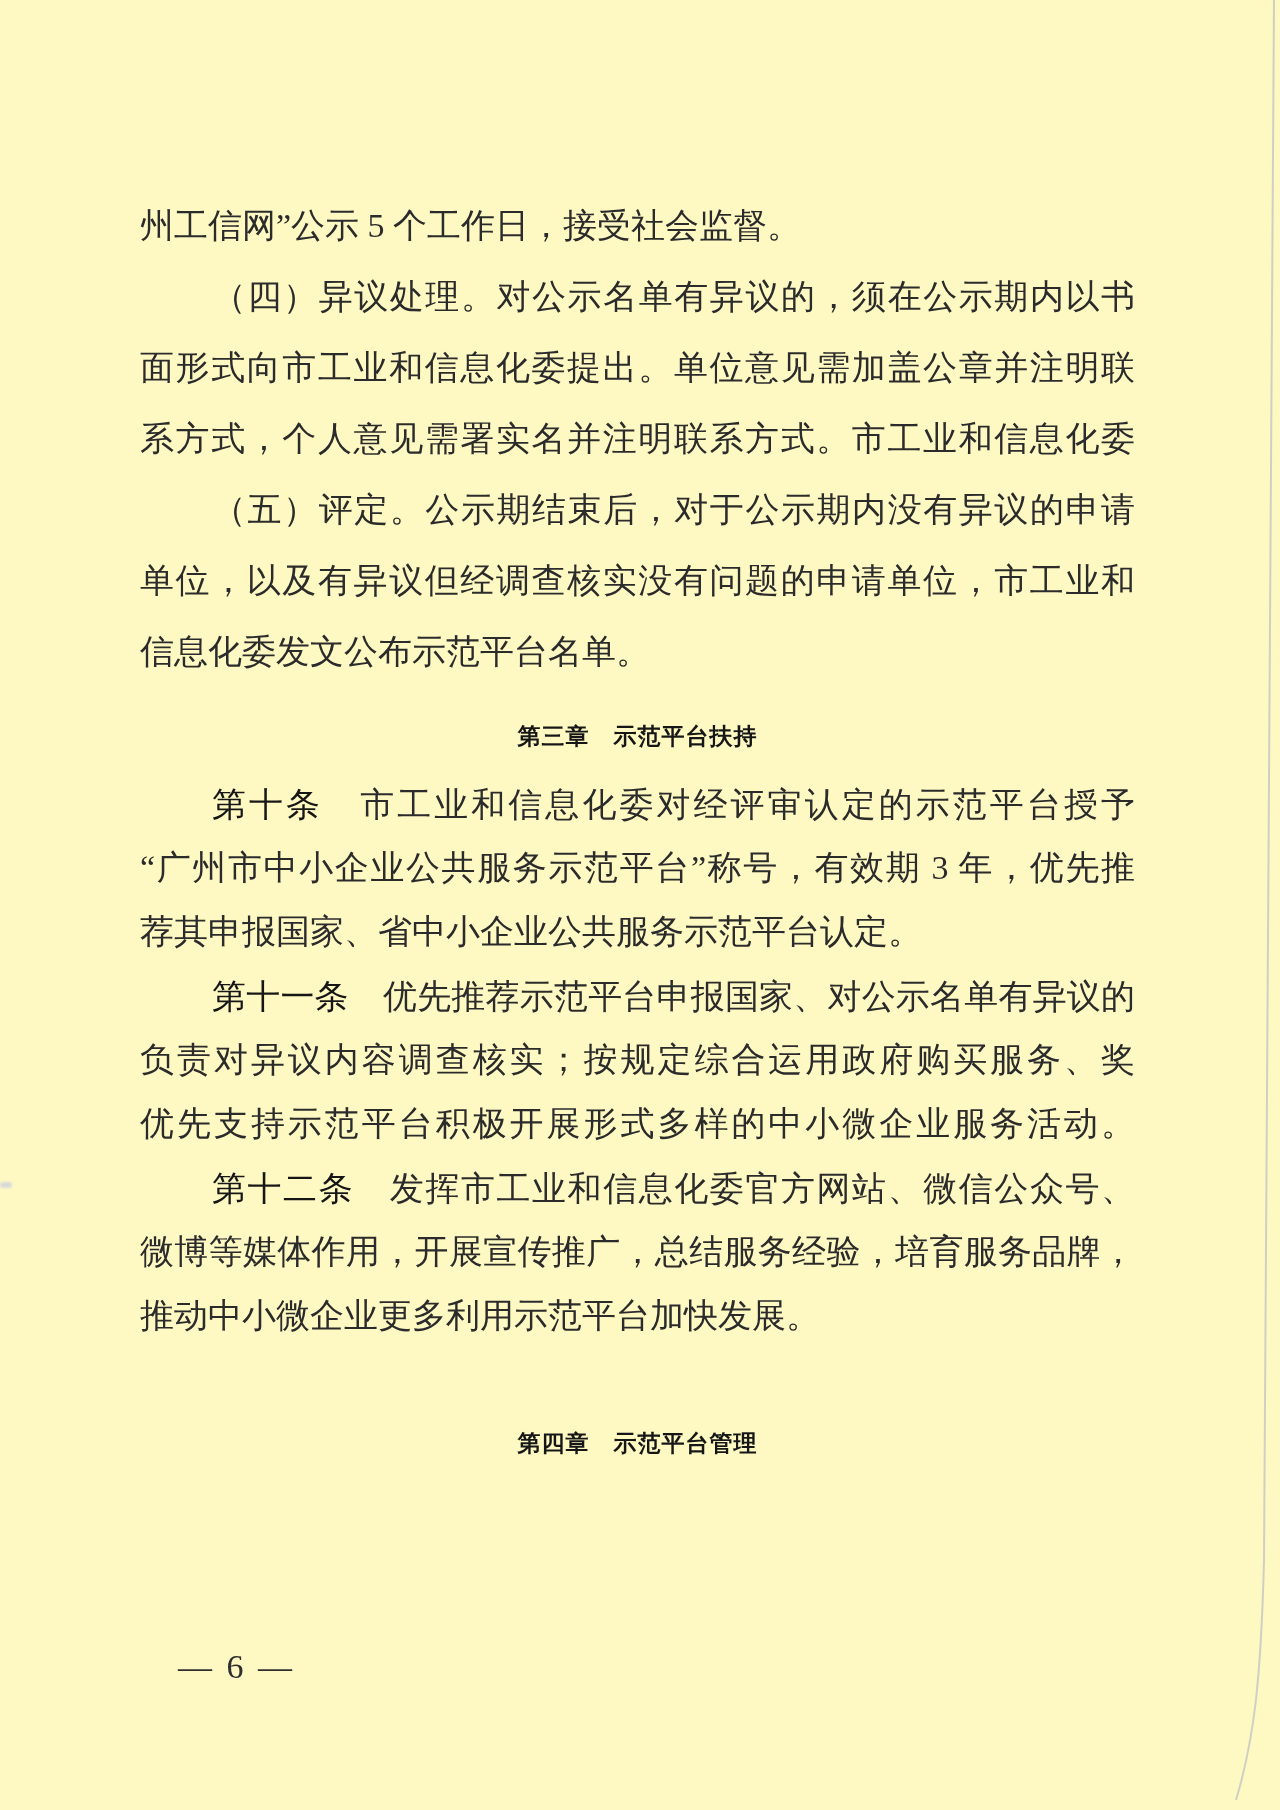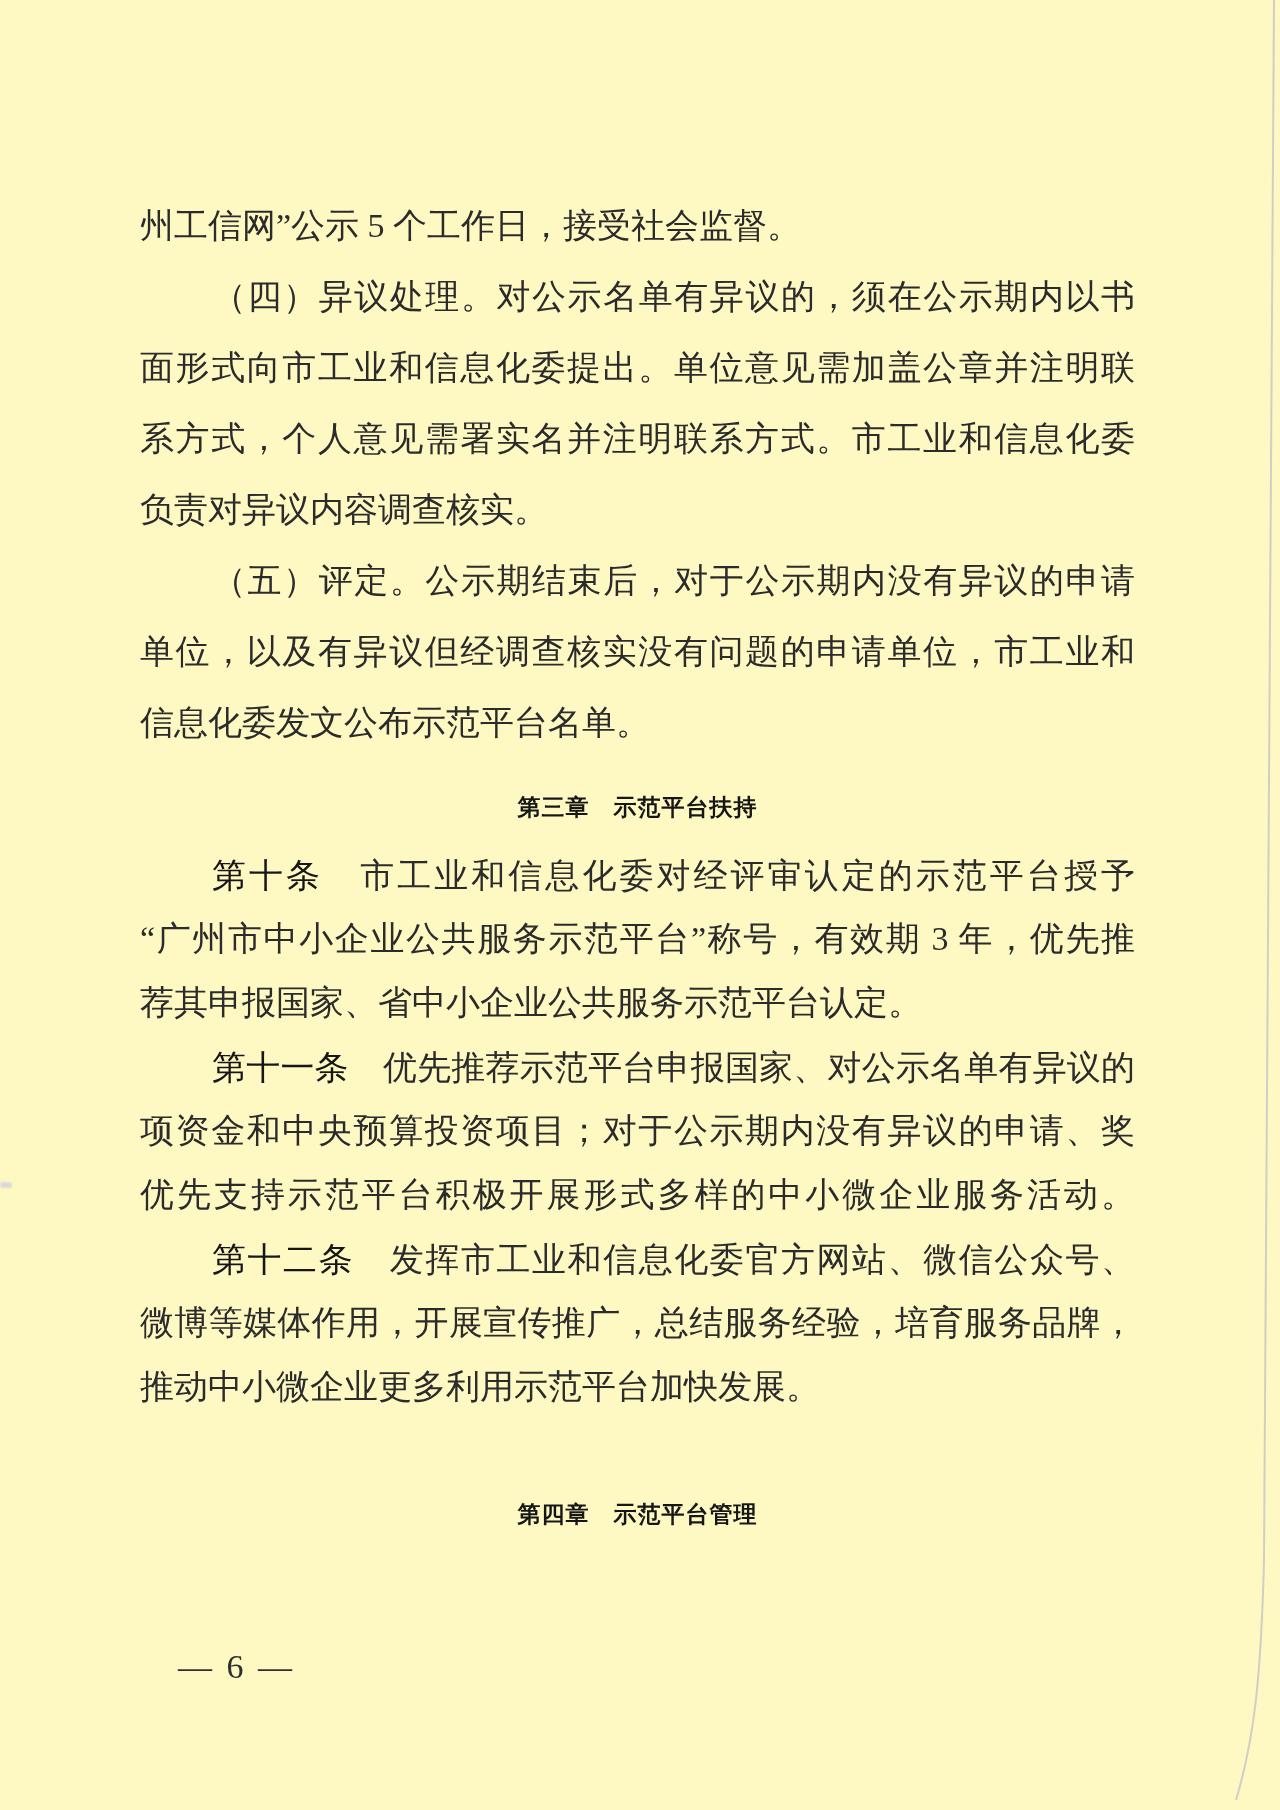--- a/index.html
+++ b/index.html
@@ -81,32 +81,31 @@
   </svg>
 
   <div class="speck"></div>
 
   <div id="doc-body">
       <div class="sec-a">
         <div class="line"><span class="run">州工信网”公示 5 个工作日，接受社会监督。</span></div>
         <div class="line justify indent"><span class="run">（四）异议处理。对公示名单有异议的，须在公示期内以书</span></div>
         <div class="line justify"><span class="run">面形式向市工业和信息化委提出。单位意见需加盖公章并注明联</span></div>
         <div class="line justify"><span class="run">系方式，个人意见需署实名并注明联系方式。市工业和信息化委</span></div>
-        <div class="line"><span class="run">负责对异议内容调查核实。</span></div>
         <div class="line justify indent"><span class="run">（五）评定。公示期结束后，对于公示期内没有异议的申请</span></div>
         <div class="line justify"><span class="run">单位，以及有异议但经调查核实没有问题的申请单位，市工业和</span></div>
         <div class="line"><span class="run">信息化委发文公布示范平台名单。</span></div>
       </div>
       <div class="heading gap-small">第三章　示范平台扶持</div>
       <div class="sec-b">
         <div class="line justify indent"><span class="run run-bold">第十条</span><span class="run">　市工业和信息化委对经评审认定的示范平台授予</span></div>
         <div class="line justify"><span class="run">“广州市中小企业公共服务示范平台”称号，有效期 3 年，优先推</span></div>
         <div class="line"><span class="run">荐其申报国家、省中小企业公共服务示范平台认定。</span></div>
         <div class="line justify indent"><span class="run run-bold">第十一条</span><span class="run">　优先推荐示范平台申报国家、对公示名单有异议的</span></div>
-        <div class="line justify"><span class="run">项资金和中央预算投资项目；对于公示期内没有异议的申请、奖</span></div>
+        <div class="line justify"><span class="run">负责对异议内容调查核实；按规定综合运用政府购买服务、奖</span></div>
         <div class="line justify"><span class="run">优先支持示范平台积极开展形式多样的中小微企业服务活动。</span></div>
         <div class="line justify indent"><span class="run run-bold">第十二条</span><span class="run">　发挥市工业和信息化委官方网站、微信公众号、</span></div>
         <div class="line justify"><span class="run">微博等媒体作用，开展宣传推广，总结服务经验，培育服务品牌，</span></div>
         <div class="line"><span class="run">推动中小微企业更多利用示范平台加快发展。</span></div>
       </div>
       <div class="heading gap-large">第四章　示范平台管理</div>
     </div>
 
   <div class="page-number">— 6 —</div>
 

